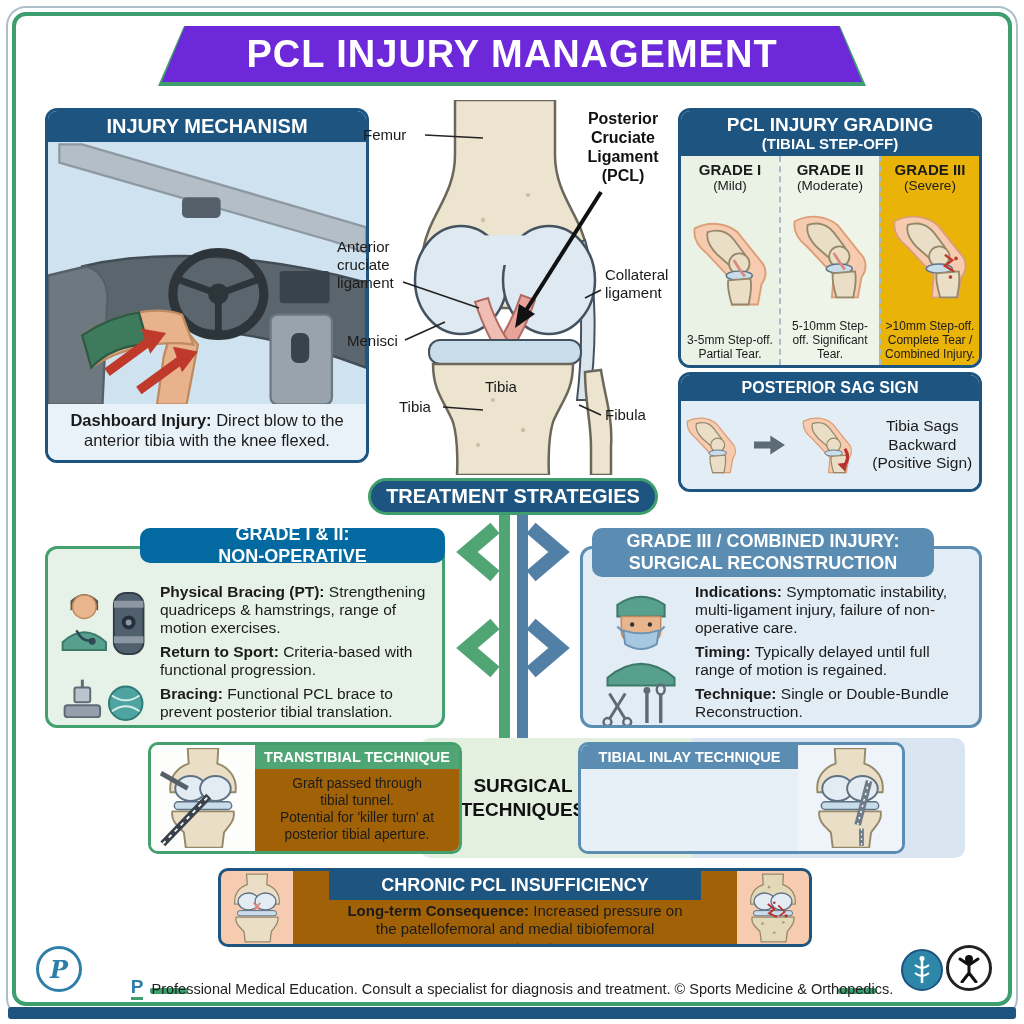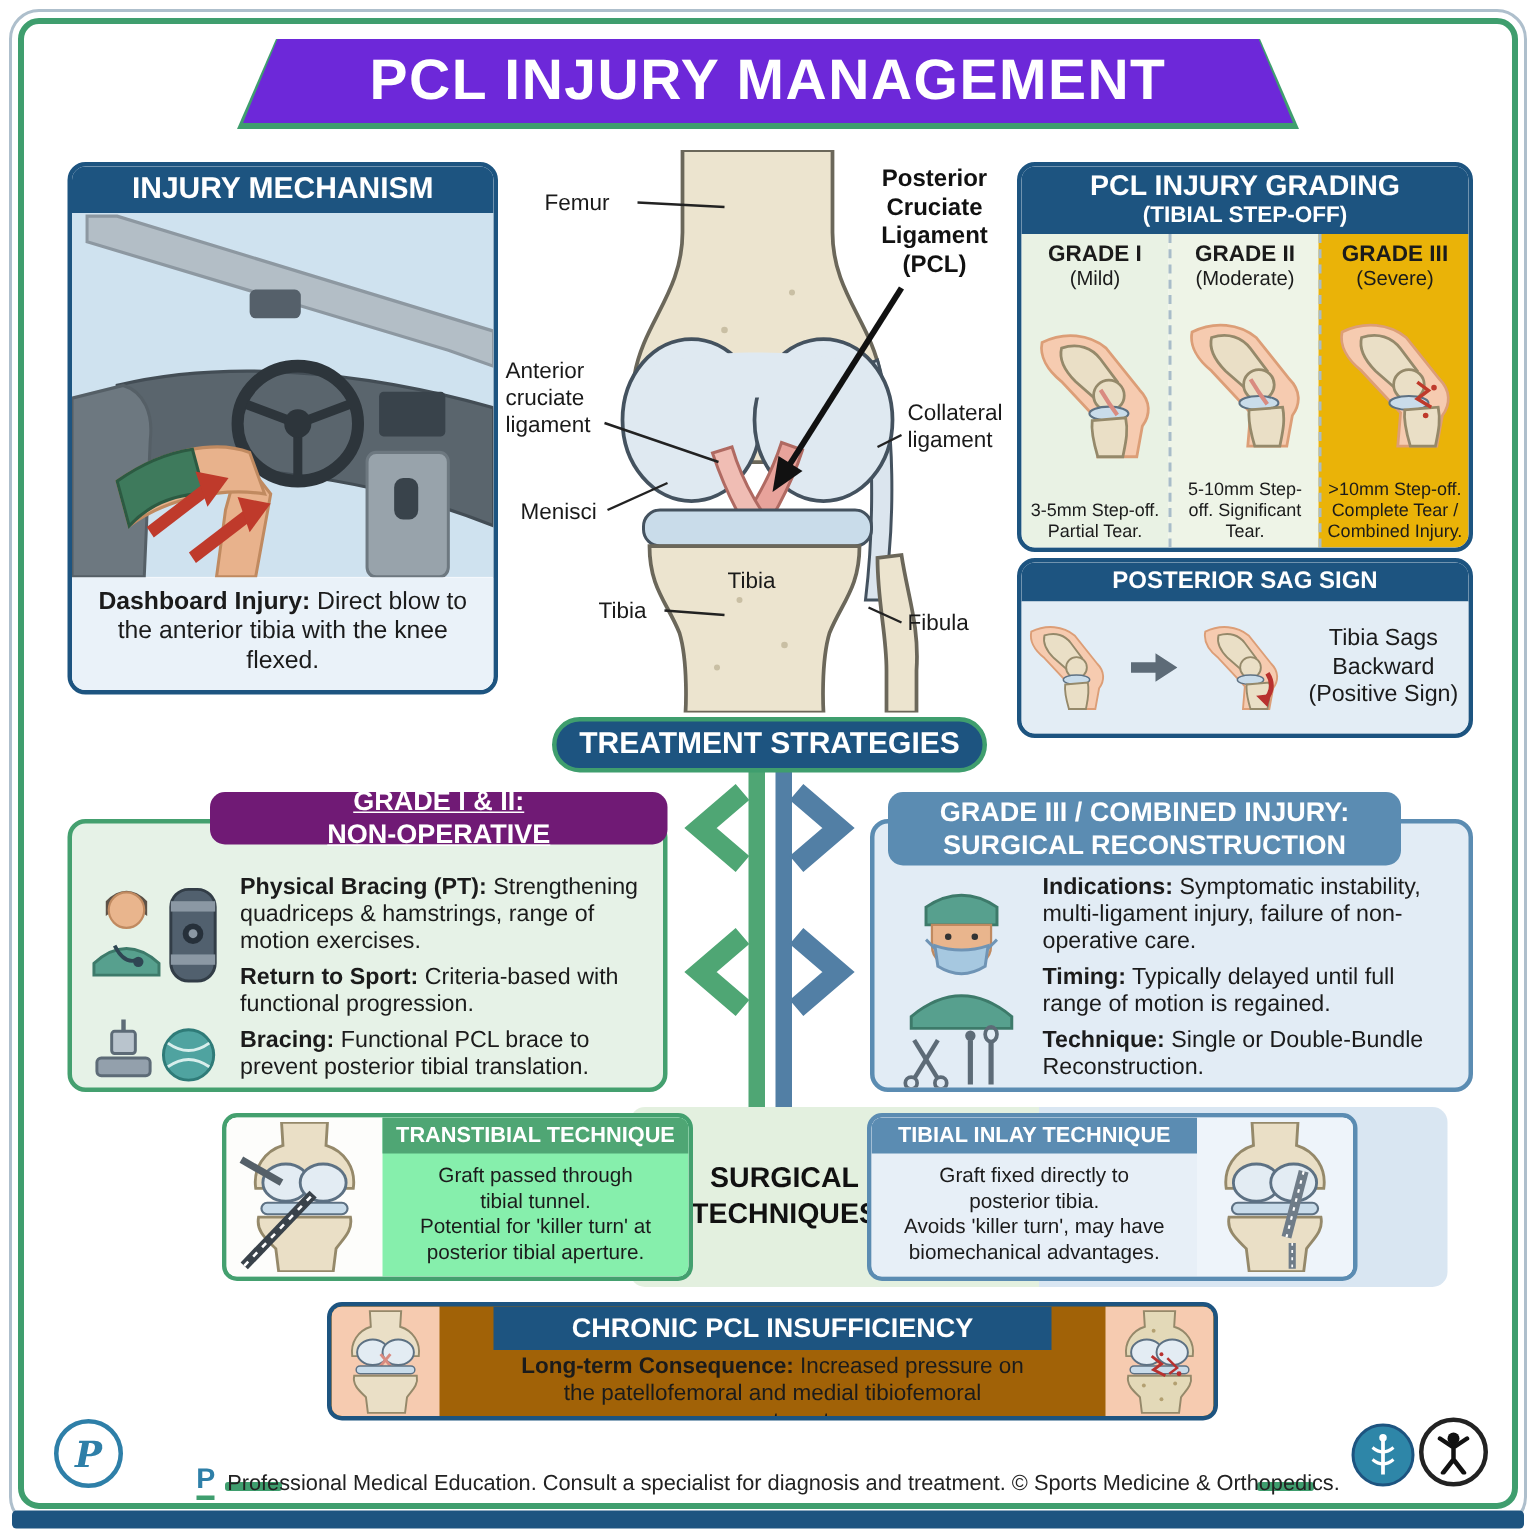--- a/index.html
+++ b/index.html
@@ -23,21 +23,21 @@
     clip-path:polygon(24px 0, calc(100% - 24px) 0, calc(100% - 1px) 100%, 1px 100%);
     display:flex; align-items:center; justify-content:center; }
   .banner-blue h1 { color:#fff; font-size:38px; font-weight:bold; letter-spacing:1px; }
 
   
   .panel { border:3px solid #1d5480; border-radius:12px; background:#fff; overflow:hidden;
     display:flex; flex-direction:column; }
   .panel-head { background:#1d5480; color:#fff; text-align:center; font-weight:bold; padding:4px 2px; }
 
   
-  #mechanism-panel { left:45px; top:108px; width:287px; height:355px; }
+  #mechanism-panel { left:45px; top:108px; width:324px; height:355px; }
   #mechanism-panel .panel-head { font-size:20px; }
   #mechanism-panel svg { flex:1; display:block; }
   .mech-caption { background:#eaf2f9; padding:7px 10px 9px; font-size:16.5px; text-align:center; line-height:1.2; }
 
   
   #anatomy { left:333px; top:100px; width:344px; height:375px; }
   #anatomy svg { width:100%; height:100%; display:block; }
   .anat-label { font-size:15px; fill:#1a1a1a; }
   .anat-label-b { font-size:16px; font-weight:bold; fill:#111; }
 
@@ -65,38 +65,38 @@
     border:3px solid #3f9e6e; border-radius:20px; display:flex; align-items:center; justify-content:center;
     color:#fff; font-weight:bold; font-size:20px; z-index:3; }
   #connector { left:455px; top:512px; width:160px; height:230px; z-index:0; }
 
   
   .treat-box { border-radius:12px; z-index:1; }
   #nonop-box { left:45px; top:546px; width:400px; height:182px; border:3px solid #44a06f; background:#e6f2e7; }
   #surg-box  { left:580px; top:546px; width:402px; height:182px; border:3px solid #5b8cb2; background:#e2ecf5; }
   .treat-head { border-radius:10px; color:#fff; font-weight:bold; font-size:18px; line-height:1.22;
     display:flex; flex-direction:column; align-items:center; justify-content:center; text-align:center; z-index:2; }
-  #nonop-head { left:140px; top:528px; width:305px; height:35px; background:#701a75;text-decoration:underline; }
+  #nonop-head { left:140px; top:528px; width:305px; height:35px; background:#0369a1; }
   #surg-head  { left:592px; top:528px; width:342px; height:49px; background:#5b8cb2; }
   .treat-items { margin:34px 8px 4px 112px; }
   .treat-items .item { font-size:15.5px; line-height:1.16; margin-bottom:6px; }
   .treat-icons { position:absolute; left:8px; top:38px; width:100px; height:138px; }
 
   
   #tech-bg { left:420px; top:738px; width:545px; height:120px; border-radius:10px;
     background:linear-gradient(90deg,#e3f0df 0 50%, #d9e6f2 50% 100%); z-index:0; }
   #tech-label { left:448px; top:738px; width:150px; height:120px; display:flex; flex-direction:column;
     align-items:center; justify-content:center; font-weight:bold; font-size:19px; color:#111; z-index:1; line-height:1.25; }
   .tech-box { border-radius:10px; overflow:hidden; display:flex; z-index:1; background:#fff; }
   #transtibial-box { left:148px; top:742px; width:314px; height:112px; border:3px solid #44a06f; }
   #inlay-box { left:578px; top:742px; width:327px; height:112px; border:3px solid #5b8cb2; }
   .tech-knee { width:104px; display:flex; align-items:center; justify-content:center; background:#fdfdfb; }
   #inlay-box .tech-knee { background:#eef4fa; }
   .tech-content { flex:1; display:flex; flex-direction:column; }
-  #transtibial-box .tech-content { background:#86efac; }
+  #transtibial-box .tech-content { background:#a16207; }
   #inlay-box .tech-content { background:#e7eff7; }
   .tech-head { color:#fff; font-weight:bold; font-size:14.5px; text-align:center; padding:4px 2px; }
   #transtibial-box .tech-head { background:#4fa674; }
   #inlay-box .tech-head { background:#5b8cb2; }
   .tech-lines { flex:1; display:flex; flex-direction:column; align-items:center; justify-content:center;
     font-size:13.8px; line-height:1.22; text-align:center; }
 
   
   #chronic-box { left:218px; top:868px; width:594px; height:79px; border:3px solid #1d5480;
     border-radius:10px; overflow:hidden; display:flex; background:#a16207; z-index:1;gap:36px; }
@@ -411,26 +411,20 @@
       <div>tibial tunnel.</div>
       <div>Potential for 'killer turn' at</div>
       <div>posterior tibial aperture.</div>
     </div>
   </div>
 </div>
 
 <div class="abs tech-box" id="inlay-box">
   <div class="tech-content">
     <div class="tech-head">TIBIAL INLAY TECHNIQUE</div>
-    <div class="tech-lines">
-      <div>Graft fixed directly to</div>
-      <div>posterior tibia.</div>
-      <div>Avoids 'killer turn', may have</div>
-      <div>biomechanical advantages.</div>
-    </div>
   </div>
   <div class="tech-knee">
     <svg width="88" height="100" viewBox="0 0 92 104">
       <path d="M30,0 L62,0 L61,16 C74,20 82,32 80,46 L12,46 C10,32 18,20 31,16 Z" fill="#eadfc6" stroke="#95896a" stroke-width="2"></path>
       <ellipse cx="33" cy="42" rx="16" ry="13" fill="#e3ecf3" stroke="#5d7183" stroke-width="2"></ellipse>
       <ellipse cx="59" cy="42" rx="16" ry="13" fill="#e3ecf3" stroke="#5d7183" stroke-width="2"></ellipse>
       <rect x="16" y="56" width="60" height="8" rx="4" fill="#c9dcea" stroke="#5d7183" stroke-width="1.5"></rect>
       <path d="M14,66 L78,66 C80,76 72,82 68,88 L66,104 L28,104 L26,88 C20,82 12,76 14,66 Z" fill="#eadfc6" stroke="#95896a" stroke-width="2"></path>
       <g>
         <line x1="66" y1="34" x2="54" y2="80" stroke="#6f7c88" stroke-width="7"></line>

